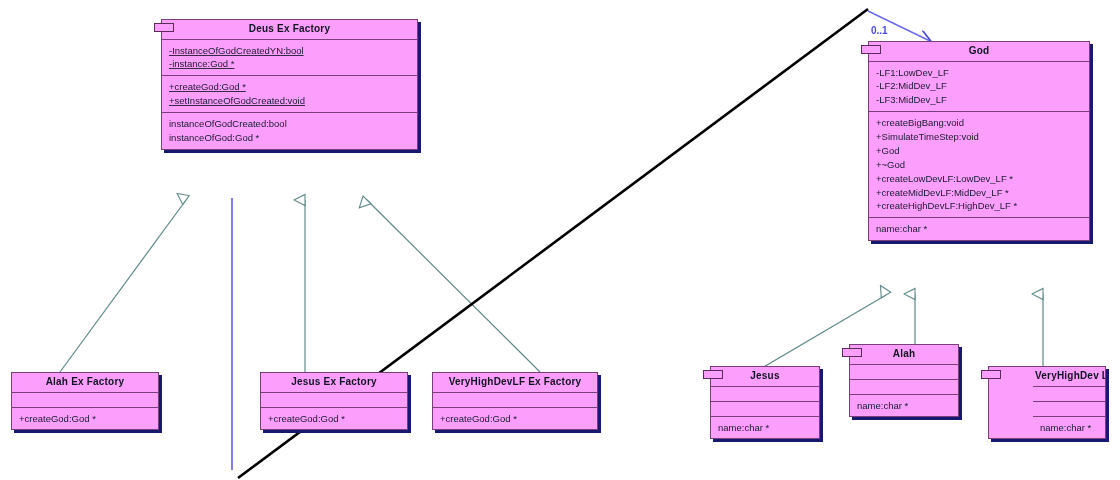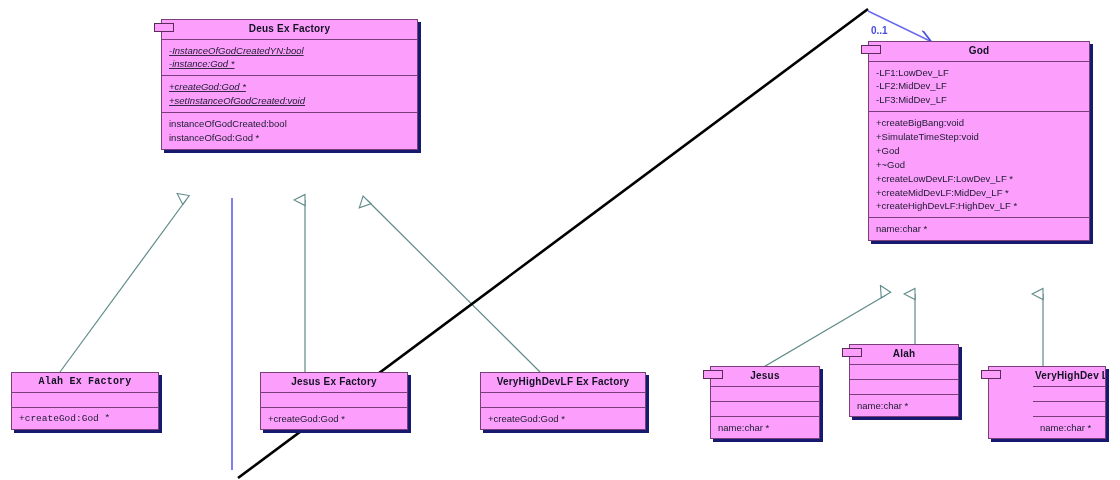--- a/index.html
+++ b/index.html
@@ -54,21 +54,20 @@
   }
   .uml-member {
     white-space: nowrap;
     padding: 1px 0 1px 0;
     font-size: 9.5px;
     color: #1a1a2e;
   }
   .uml-member.underline {
     text-decoration: underline;
     text-decoration-color: #3a2a4a;
-    font-style: italic;
   }
 
   
   .class-tab {
     position: absolute;
     left: -8px;
     top: 3px;
     width: 20px;
     height: 9px;
     background: #fc9ffc;
@@ -175,37 +174,37 @@
       <div class="uml-member">+~God</div>
       <div class="uml-member">+createLowDevLF:LowDev_LF *</div>
       <div class="uml-member">+createMidDevLF:MidDev_LF *</div>
       <div class="uml-member">+createHighDevLF:HighDev_LF *</div>
     </div>
     <div class="uml-compartment">
       <div class="uml-member">name:char *</div>
     </div>
   </div>
 
-  <div class="uml-class" style="left:11px; top:372px; width:148px;font-family:Liberation Mono, monospace;">
+  <div class="uml-class" style="left:11px; top:372px; width:148px;">
     <div class="uml-title">Alah Ex Factory</div>
     <div class="uml-compartment empty"></div>
     <div class="uml-compartment">
       <div class="uml-member">+createGod:God *</div>
     </div>
   </div>
 
   <div class="uml-class" style="left:260px; top:372px; width:148px;">
     <div class="uml-title">Jesus Ex Factory</div>
     <div class="uml-compartment empty"></div>
     <div class="uml-compartment">
       <div class="uml-member">+createGod:God *</div>
     </div>
   </div>
 
-  <div class="uml-class" style="left:432px; top:372px; width:166px;margin-left:48px;">
+  <div class="uml-class" style="left:432px; top:372px; width:166px;">
     <div class="uml-title">VeryHighDevLF Ex Factory</div>
     <div class="uml-compartment empty"></div>
     <div class="uml-compartment">
       <div class="uml-member">+createGod:God *</div>
     </div>
   </div>
 
   <div class="uml-class" style="left:710px; top:366px; width:110px;">
     <div class="class-tab"></div>
     <div class="uml-title">Jesus</div>

